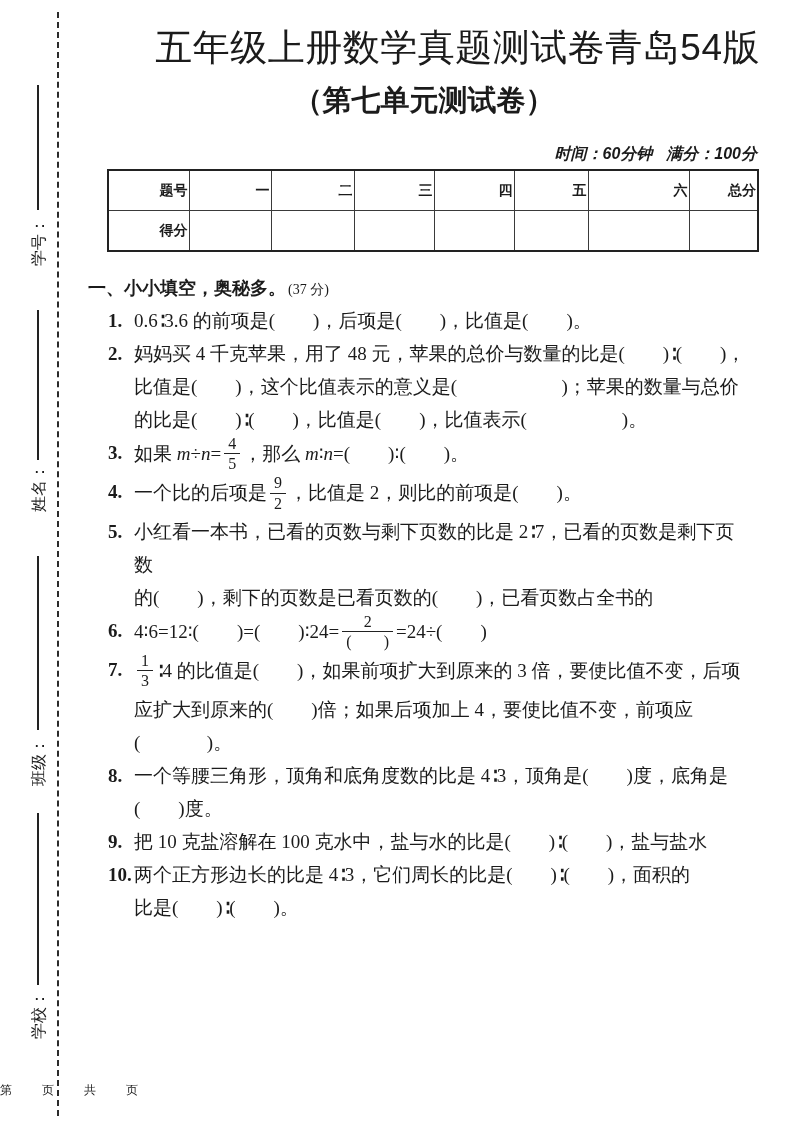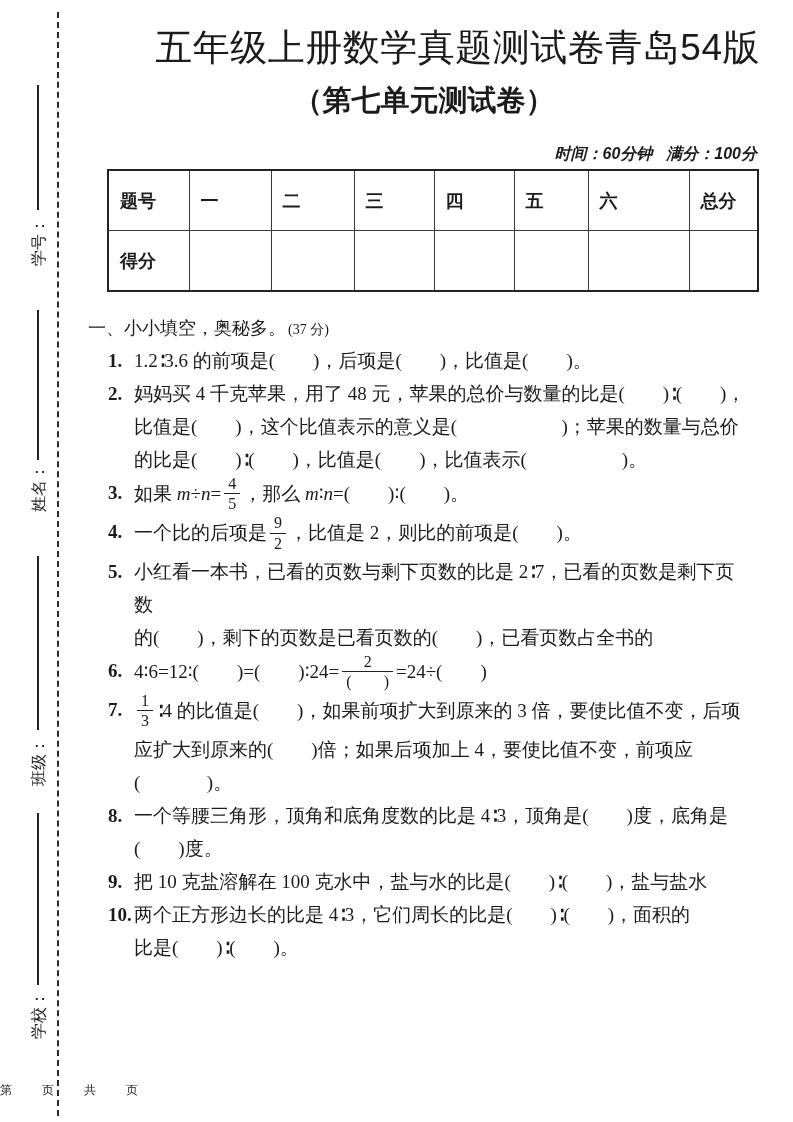--- a/index.html
+++ b/index.html
@@ -23,25 +23,25 @@
   
   .content{position:absolute;left:88px;top:0;width:672px;}
   h1.title{margin:26px 0 0;text-align:right;font-size:37px;line-height:44px;
     font-weight:400;font-family:"Liberation Sans","DejaVu Sans",sans-serif;letter-spacing:0.5px;}
   h2.subtitle{margin:12px 0 0;text-align:center;font-size:29px;line-height:36px;
     font-weight:800;font-family:"Liberation Sans","DejaVu Sans",sans-serif;}
   .meta{width:669px;margin:26px 0 4px 0;text-align:right;font-size:16px;
     font-weight:600;font-family:"Liberation Sans","DejaVu Sans",sans-serif;white-space:pre;font-style:italic;}
   .meta .gap{display:inline-block;width:14px;}
   table.score{border-collapse:collapse;margin-left:19px;table-layout:fixed;}
-  table.score td{border:1.5px solid #3a3a3a;height:37px;text-align:left;
-    font-size:18px;font-weight:600;padding:11px;}
+  table.score td{border:1.5px solid #3a3a3a;height:37px;text-align:right;
+    font-size:14px;font-weight:600;padding:1px;}
   table.score{border:2px solid #222;}
   .section-head{margin:24px 0 4px 0;font-size:18px;}
-  .section-head .bold{font-weight:400;font-family:"Liberation Sans","DejaVu Sans",sans-serif;}
+  .section-head .bold{font-weight:700;font-family:"Liberation Sans","DejaVu Sans",sans-serif;}
   .section-head .pts{font-size:14px;margin-left:2px;}
   
   #questions{margin-left:20px;width:645px;}
   .question{position:relative;padding-left:26px;}
   .q-num{position:absolute;left:0;top:0;font-weight:700;font-size:19px;line-height:33px;}
   .q-line{font-size:19px;line-height:33px;min-height:33px;}
   .q-line span{white-space:pre-wrap;}
   .it{font-style:italic;}
   .frac{display:inline-flex;flex-direction:column;vertical-align:middle;
     text-align:center;font-size:16px;line-height:1.2;margin:0 3px;position:relative;top:-2px;}
@@ -106,21 +106,21 @@
       </tr>
     </tbody>
       </table>
 
     <div class="section-head"><span class="bold">一、小小填空，奥秘多。</span><span class="pts">(37 分)</span></div>
 
     <div id="questions">
         <div class="question">
           <span class="q-num">1.</span>
           <div class="q-body">
-            <div class="q-line"><span>1.2∶3.6 的前项是(        )，后项是(        )，比值是(        )。</span></div>
+            <div class="q-line"><span>0.6∶3.6 的前项是(        )，后项是(        )，比值是(        )。</span></div>
           </div>
         </div>
         <div class="question">
           <span class="q-num">2.</span>
           <div class="q-body">
             <div class="q-line"><span>妈妈买 4 千克苹果，用了 48 元，苹果的总价与数量的比是(        )∶(        )，</span></div>
             <div class="q-line"><span>比值是(        )，这个比值表示的意义是(                      )；苹果的数量与总价</span></div>
             <div class="q-line"><span>的比是(        )∶(        )，比值是(        )，比值表示(                    )。</span></div>
           </div>
         </div>

